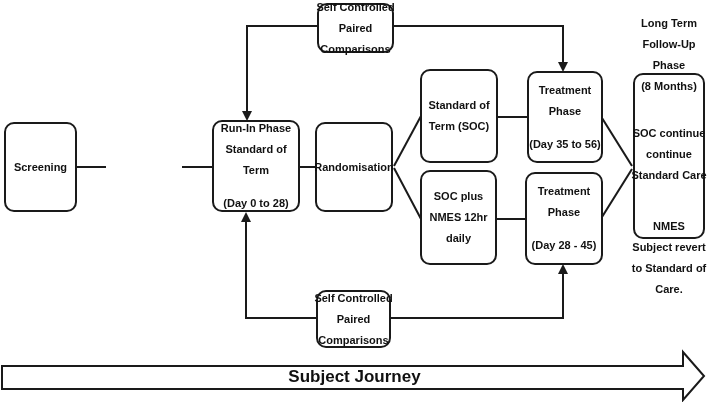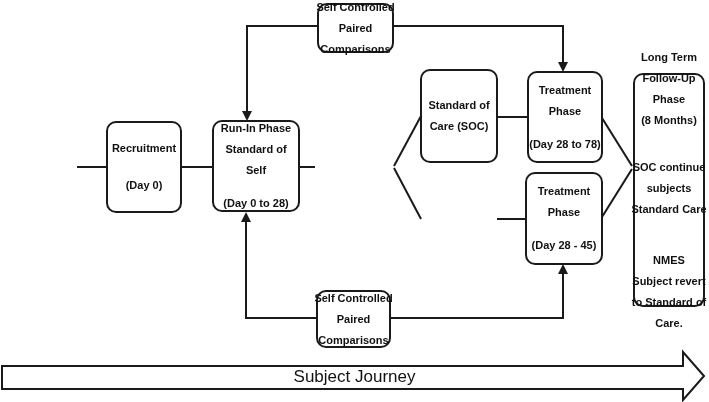--- a/index.html
+++ b/index.html
@@ -27,21 +27,21 @@
   }
   .tl{
     font-size:11px;font-weight:bold;line-height:13px;color:#111111;
     white-space:nowrap;
   }
   .sp4{height:4px;} .sp8{height:8px;} .sp18{height:18px;} .sp22{height:22px;}
   .timeline-label{
     position:absolute;z-index:2;
     left:0;top:365px;width:709px;height:23px;
     line-height:23px;text-align:center;
-    font-size:17px;font-weight:normal;color:#111111;
+    font-size:17px;font-weight:bold;color:#111111;
   }
 </style>
 </head>
 <body>
 
 <div class="canvas">
 
   <svg class="wires" width="709" height="402" viewBox="0 0 709 402">
     <g stroke="#1a1a1a" stroke-width="2" fill="none">
 
@@ -67,75 +67,85 @@
       <polygon points="2,366 683,366 683,352 704,376 683,400 683,389 2,389" fill="#ffffff"></polygon>
     </g>
     <g fill="#1a1a1a" stroke="none">
       <polygon points="242,111 252,111 247,121"></polygon>
       <polygon points="558,62 568,62 563,72"></polygon>
       <polygon points="241,222 251,222 246,212"></polygon>
       <polygon points="558,274 568,274 563,264"></polygon>
     </g>
   </svg>
 
-
-  <div class="node" style="left:106px;top:121px;width:76px;height:92px">
+  <div class="node" style="left:4px;top:122px;width:73px;height:90px">
     <div class="txt">
-      <div class="tl">Recruitment</div>
-      <div class="sp8"></div>
-      <div class="tl">(Day 0)</div>
+      <div class="tl">Screening</div>
     </div>
   </div>
+
 
   <div class="node" style="left:212px;top:120px;width:88px;height:92px">
     <div class="txt">
       <div class="tl">Run-In Phase</div>
       <div class="tl">Standard of</div>
-      <div class="tl">Self</div>
+      <div class="tl">Term</div>
       <div class="sp4"></div>
       <div class="tl">(Day 0 to 28)</div>
     </div>
   </div>
 
+  <div class="node" style="left:315px;top:122px;width:78px;height:90px">
+    <div class="txt">
+      <div class="tl">Randomisation</div>
+    </div>
+  </div>
 
   <div class="node" style="left:420px;top:69px;width:78px;height:94px">
     <div class="txt">
       <div class="tl">Standard of</div>
-      <div class="tl">Care (SOC)</div>
+      <div class="tl">Term (SOC)</div>
     </div>
   </div>
 
   <div class="node" style="left:527px;top:71px;width:76px;height:92px">
     <div class="txt">
       <div class="tl">Treatment</div>
       <div class="tl">Phase</div>
       <div class="sp4"></div>
-      <div class="tl">(Day 28 to 78)</div>
+      <div class="tl">(Day 35 to 56)</div>
     </div>
   </div>
 
+  <div class="node" style="left:420px;top:170px;width:77px;height:95px">
+    <div class="txt">
+      <div class="tl">SOC plus</div>
+      <div class="tl">NMES 12hr</div>
+      <div class="tl">daily</div>
+    </div>
+  </div>
 
   <div class="node" style="left:525px;top:172px;width:78px;height:93px">
     <div class="txt">
       <div class="tl">Treatment</div>
       <div class="tl">Phase</div>
       <div class="sp4"></div>
       <div class="tl">(Day 28 - 45)</div>
     </div>
   </div>
 
-  <div class="node" style="left:633px;top:73px;width:72px;height:234px">
+  <div class="node" style="left:633px;top:73px;width:72px;height:166px">
     <div class="txt">
       <div class="tl">Long Term</div>
       <div class="tl">Follow-Up</div>
       <div class="tl">Phase</div>
       <div class="tl">(8 Months)</div>
       <div class="sp18"></div>
       <div class="tl">SOC continue</div>
-      <div class="tl">subjects</div>
+      <div class="tl">continue</div>
       <div class="tl">Standard Care</div>
       <div class="sp22"></div>
       <div class="tl">NMES</div>
       <div class="tl">Subject revert</div>
       <div class="tl">to Standard of</div>
       <div class="tl">Care.</div>
     </div>
   </div>
 
   <div class="node" style="left:317px;top:3px;width:77px;height:50px">

